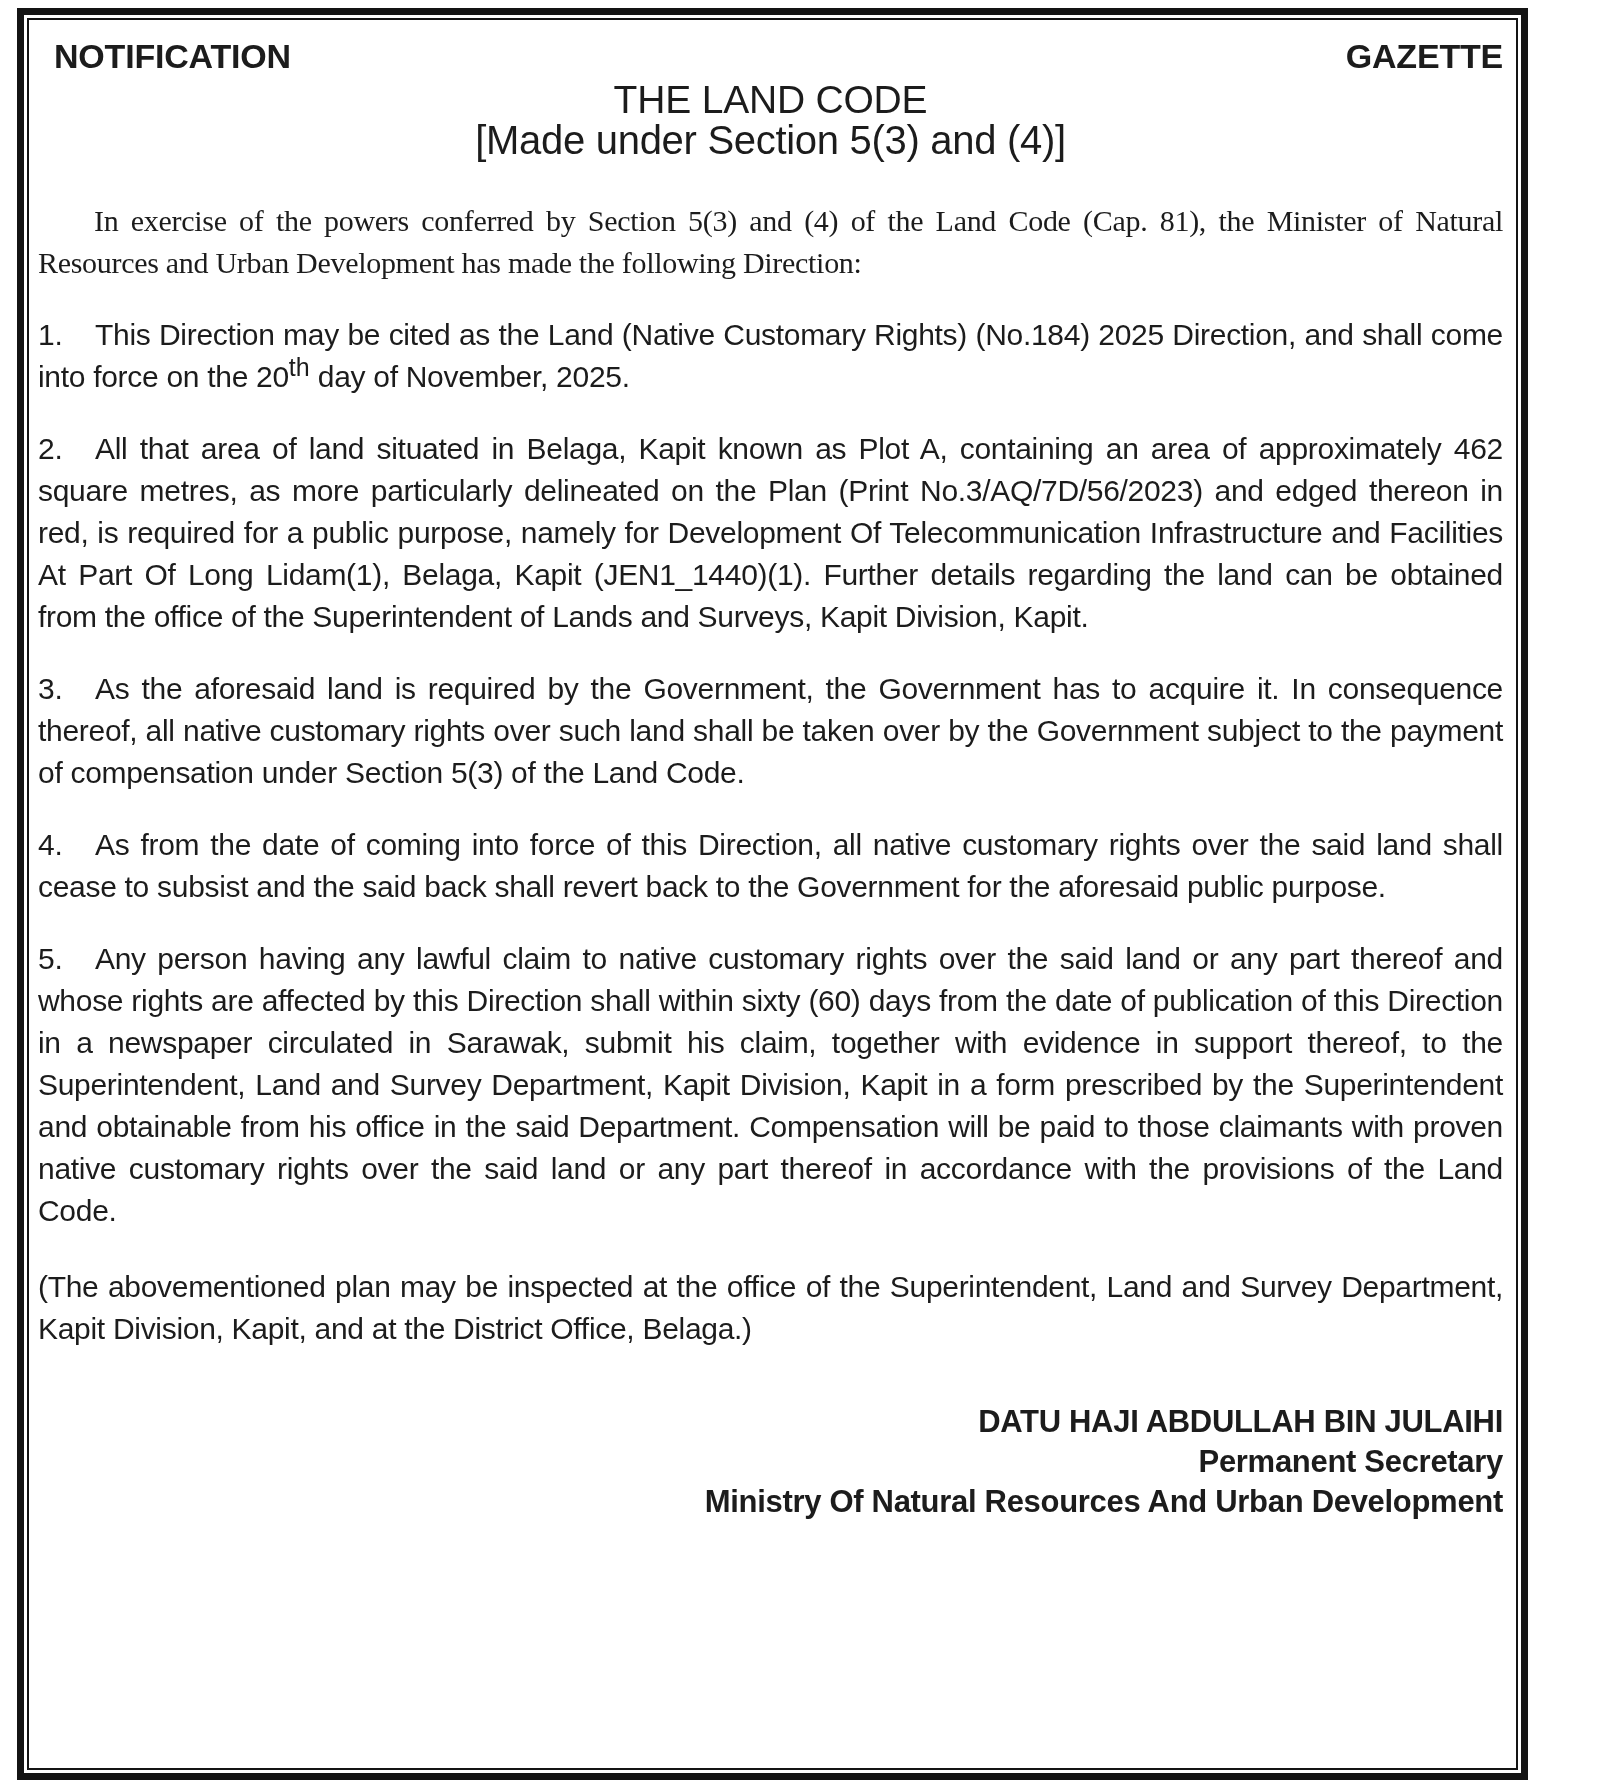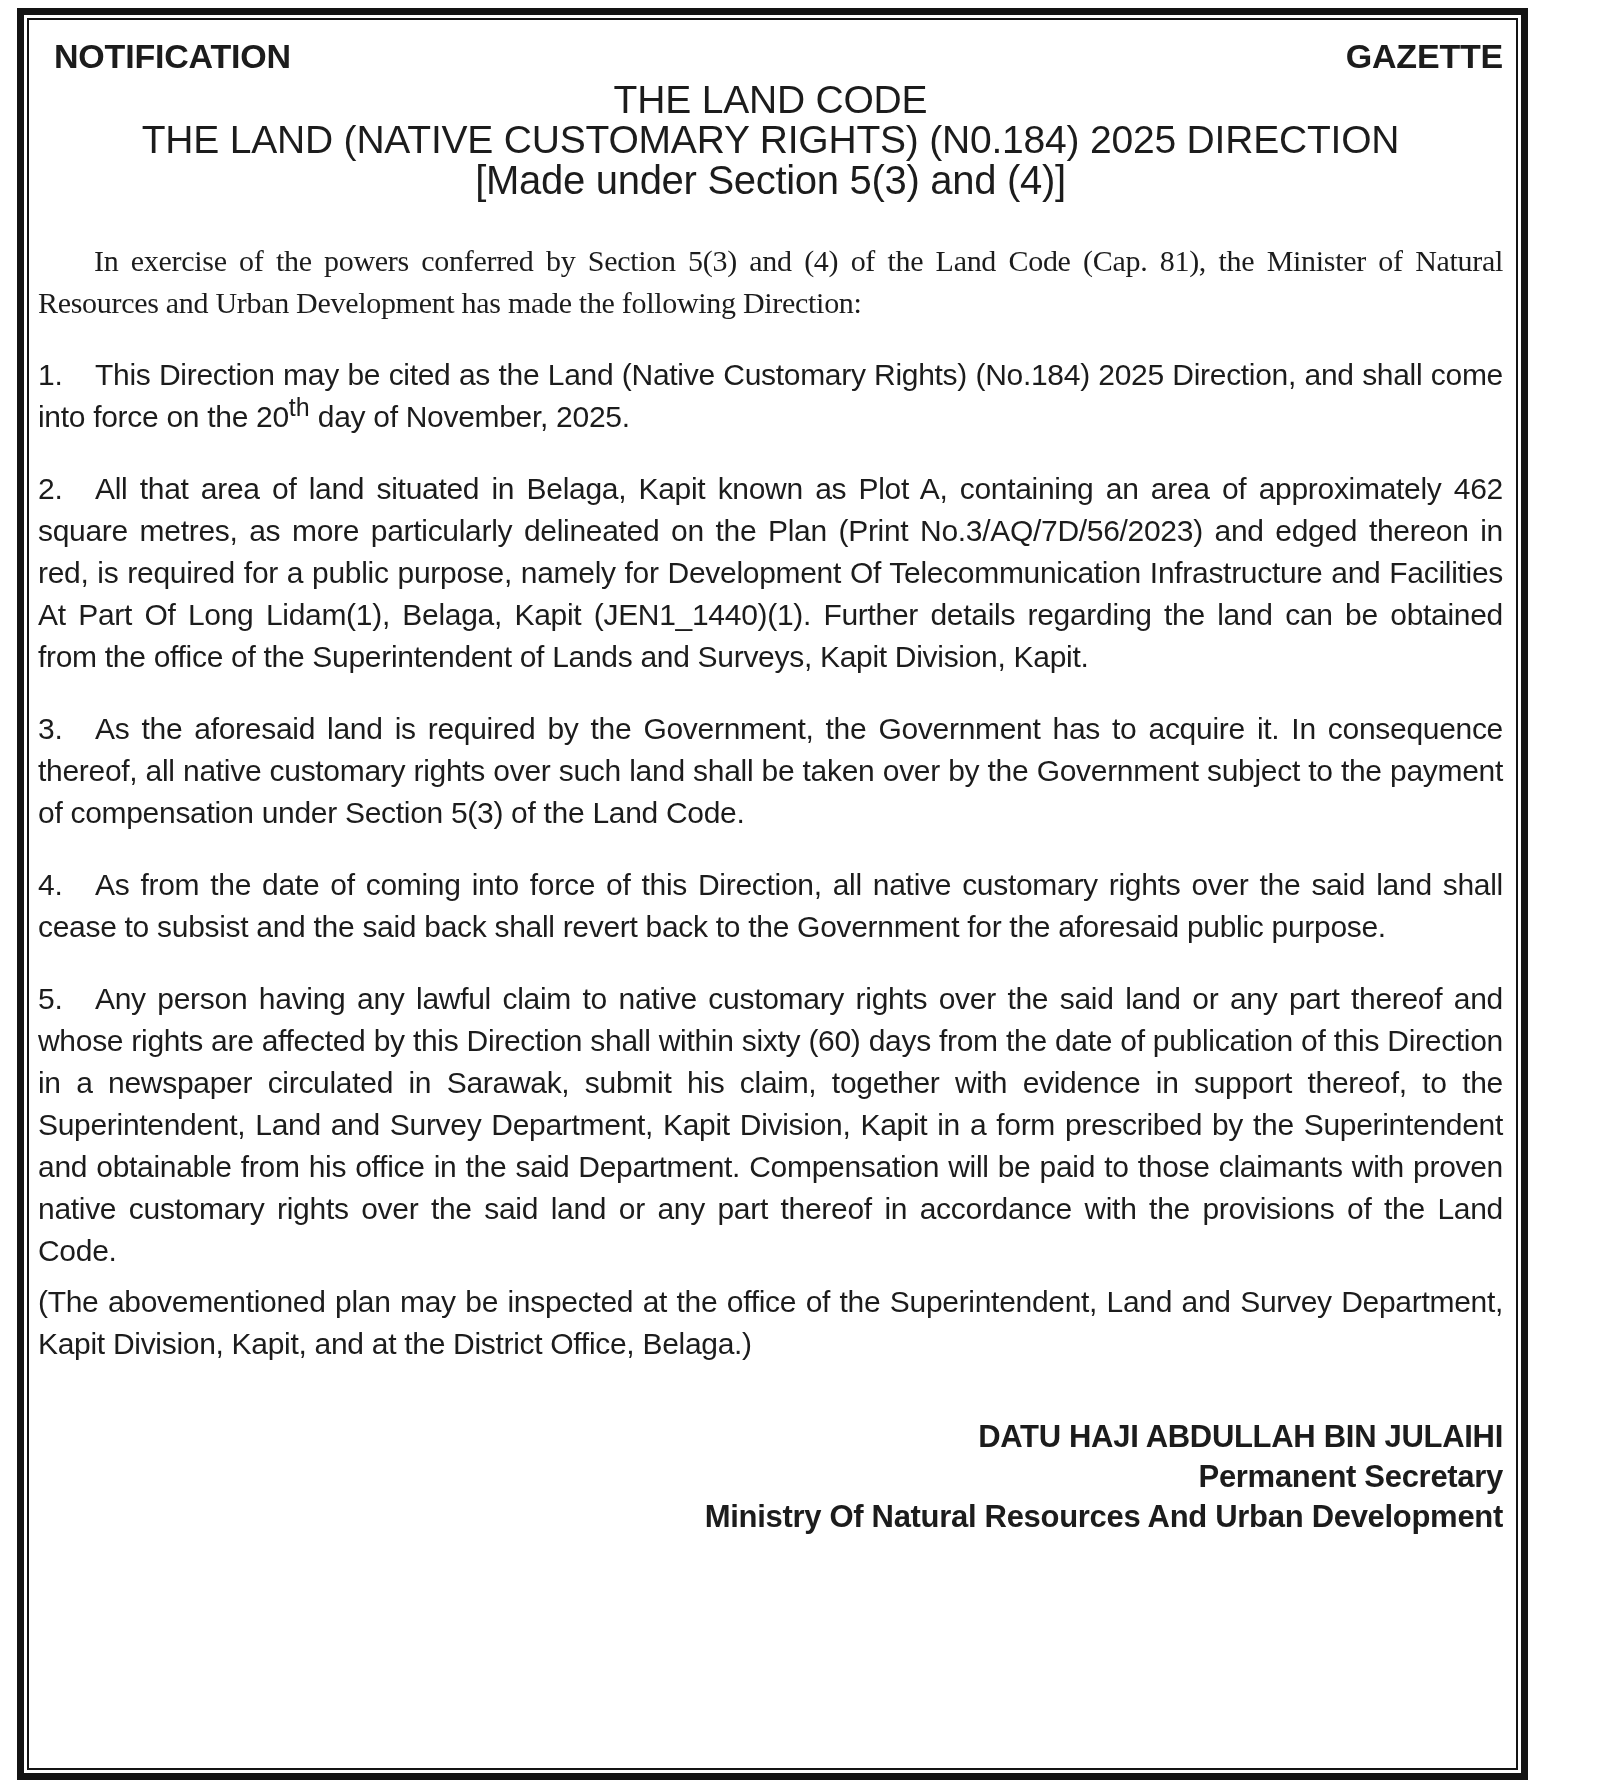--- a/index.html
+++ b/index.html
@@ -74,21 +74,21 @@
   }
   .item {
     margin-top: 30px;
     text-align: justify;
   }
   .item .num {
     display: inline-block;
     width: 57px;
   }
   .note {
-    margin-top: 9px;
+    margin-top: 34px;
     text-align: justify;
   }
   .made-line {
     margin-top: 38px;
     text-align: center;
   }
   sup.ss {
     font-size: 25px;
     line-height: 0;
     vertical-align: 11px;
@@ -110,21 +110,20 @@
     <div class="frame-inner">
       <div class="content">
 
         <div class="header-row">
           <span class="hleft">NOTIFICATION</span>
           <span class="hright">GAZETTE</span>
         </div>
 
         <div class="title-block">
           <div class="title-main">THE LAND CODE</div>
-          <div class="title-main">THE LAND (NATIVE CUSTOMARY RIGHTS) (N0.184) 2025 DIRECTION</div>
           <div class="title-sub">[Made under Section 5(3) and (4)]</div>
         </div>
 
         <p class="intro">In exercise of the powers conferred by Section 5(3) and (4) of the Land Code (Cap. 81), the Minister of Natural Resources and Urban Development has made the following Direction:</p>
 
         <p class="item"><span class="num">1.</span><span>This Direction may be cited as the Land (Native Customary Rights) (No.184) 2025 Direction, and shall come into force on the 20</span><sup class="ss">th</sup><span> day of November, 2025.</span></p>
 
         <p class="item"><span class="num">2.</span><span>All that area of land situated in Belaga, Kapit known as Plot A, containing an area of approximately 462 square metres, as more particularly delineated on the Plan (Print No.3/AQ/7D/56/2023) and edged thereon in red, is required for a public purpose, namely for Development Of Telecommunication Infrastructure and Facilities At Part Of Long Lidam(1), Belaga, Kapit (JEN1_1440)(1). Further details regarding the land can be obtained from the office of the Superintendent of Lands and Surveys, Kapit Division, Kapit.</span></p>
 
         <p class="item"><span class="num">3.</span><span>As the aforesaid land is required by the Government, the Government has to acquire it. In consequence thereof, all native customary rights over such land shall be taken over by the Government subject to the payment of compensation under Section 5(3) of the Land Code.</span></p>

